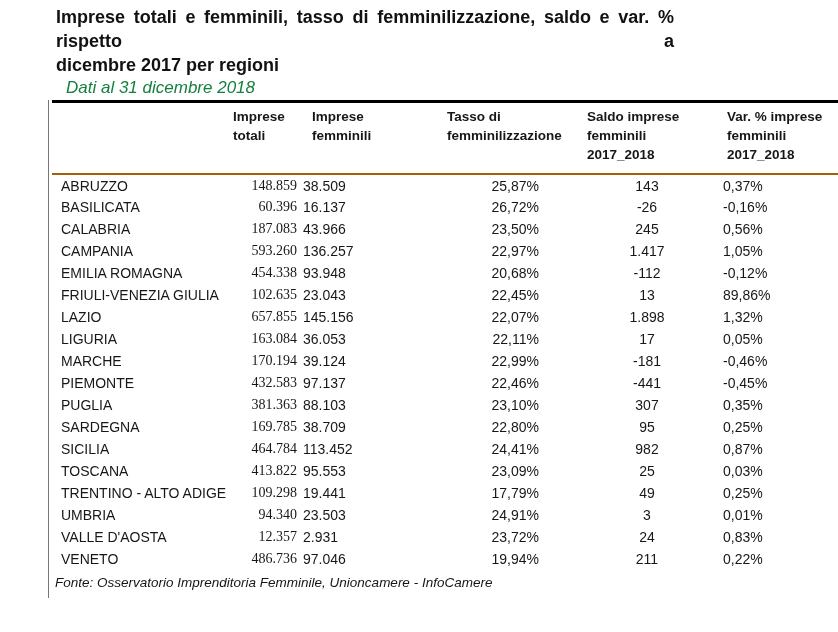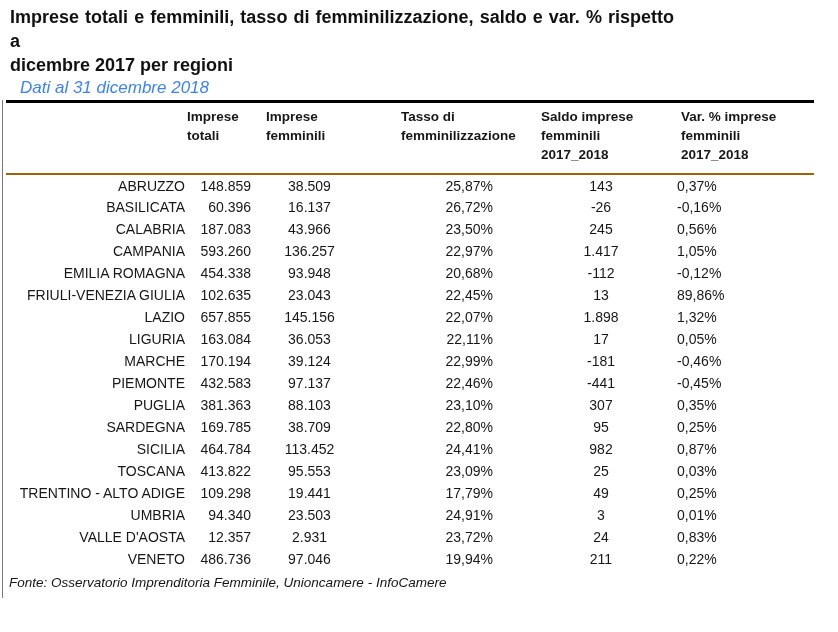--- a/index.html
+++ b/index.html
@@ -4,56 +4,56 @@
 <style>
   * { box-sizing: border-box; }
   html, body { margin: 0; padding: 0; }
   body {
     width: 838px; height: 632px;
     background: #ffffff;
     color: #171717;
     font-family: "Liberation Sans", sans-serif;
     overflow: hidden;
   }
-  .page { position: relative; width: 688px; height: 632px; }
+  .page { position: relative; width: 688px; height: 632px; padding-left: 46px; }
 
   .title-block { padding: 5px 14px 0 10px; }
   .title-line { font-weight: 700; font-size: 18px; line-height: 24px; color: #111; }
   .title-line.justified { text-align: justify; text-align-last: justify; }
   .subtitle {
     font-style: italic; font-size: 17px; line-height: 20px;
-    margin: 1px 0 2px 10px; color: #3b82f6;
+    margin: 1px 0 2px 10px; color: #15803d;
   }
 
   .table-wrap { margin-left: 2px; border-left: 1px solid #777; }
 
   table.data-table {
     border-collapse: collapse; table-layout: fixed;
     width: 808px; margin-left: 3px;
   }
   thead th {
     border-top: 3px solid #000;
     border-bottom: 2px solid #a16207;
     font-weight: 700; font-size: 13.5px; line-height: 19px;
     text-align: left; vertical-align: top;
     padding-top: 4px; padding-bottom: 9px;
     white-space: pre-line;
   }
   td {
     font-size: 14px; height: 22px; padding-top: 0; padding-bottom: 0;
     white-space: nowrap; overflow: hidden;
   }
-  .c0 { width: 180px; padding-left: 9px; text-align: right; margin-top: 38px; }
+  .c0 { width: 180px; padding-left: 9px; text-align: left; margin-top: 38px; }
   .c1 { width: 70px; }
   .c2 { width: 110px; }
   .c3 { width: 160px; }
   .c4 { width: 150px; }
   .c5 { width: 138px; }
-  td.c1 { text-align: right; padding-right: 5px; }
-  td.c2 { text-align: center; padding-right: 4px; }
+  td.c1 { text-align: right; padding-right: 5px; font-family: Liberation Serif, serif; }
+  td.c2 { text-align: left; padding-right: 4px; }
   td.c3 { text-align: right; padding-right: 33px; }
   td.c4 { text-align: center; }
   td.c5 { text-align: left; padding-right: 18px; }
   th.c2 { padding-left: 10px; }
   th.c3 { padding-left: 35px; }
   th.c4 { padding-left: 15px; }
   th.c5 { padding-left: 5px; }
 
   tr.total-row td {
     font-weight: 700;

